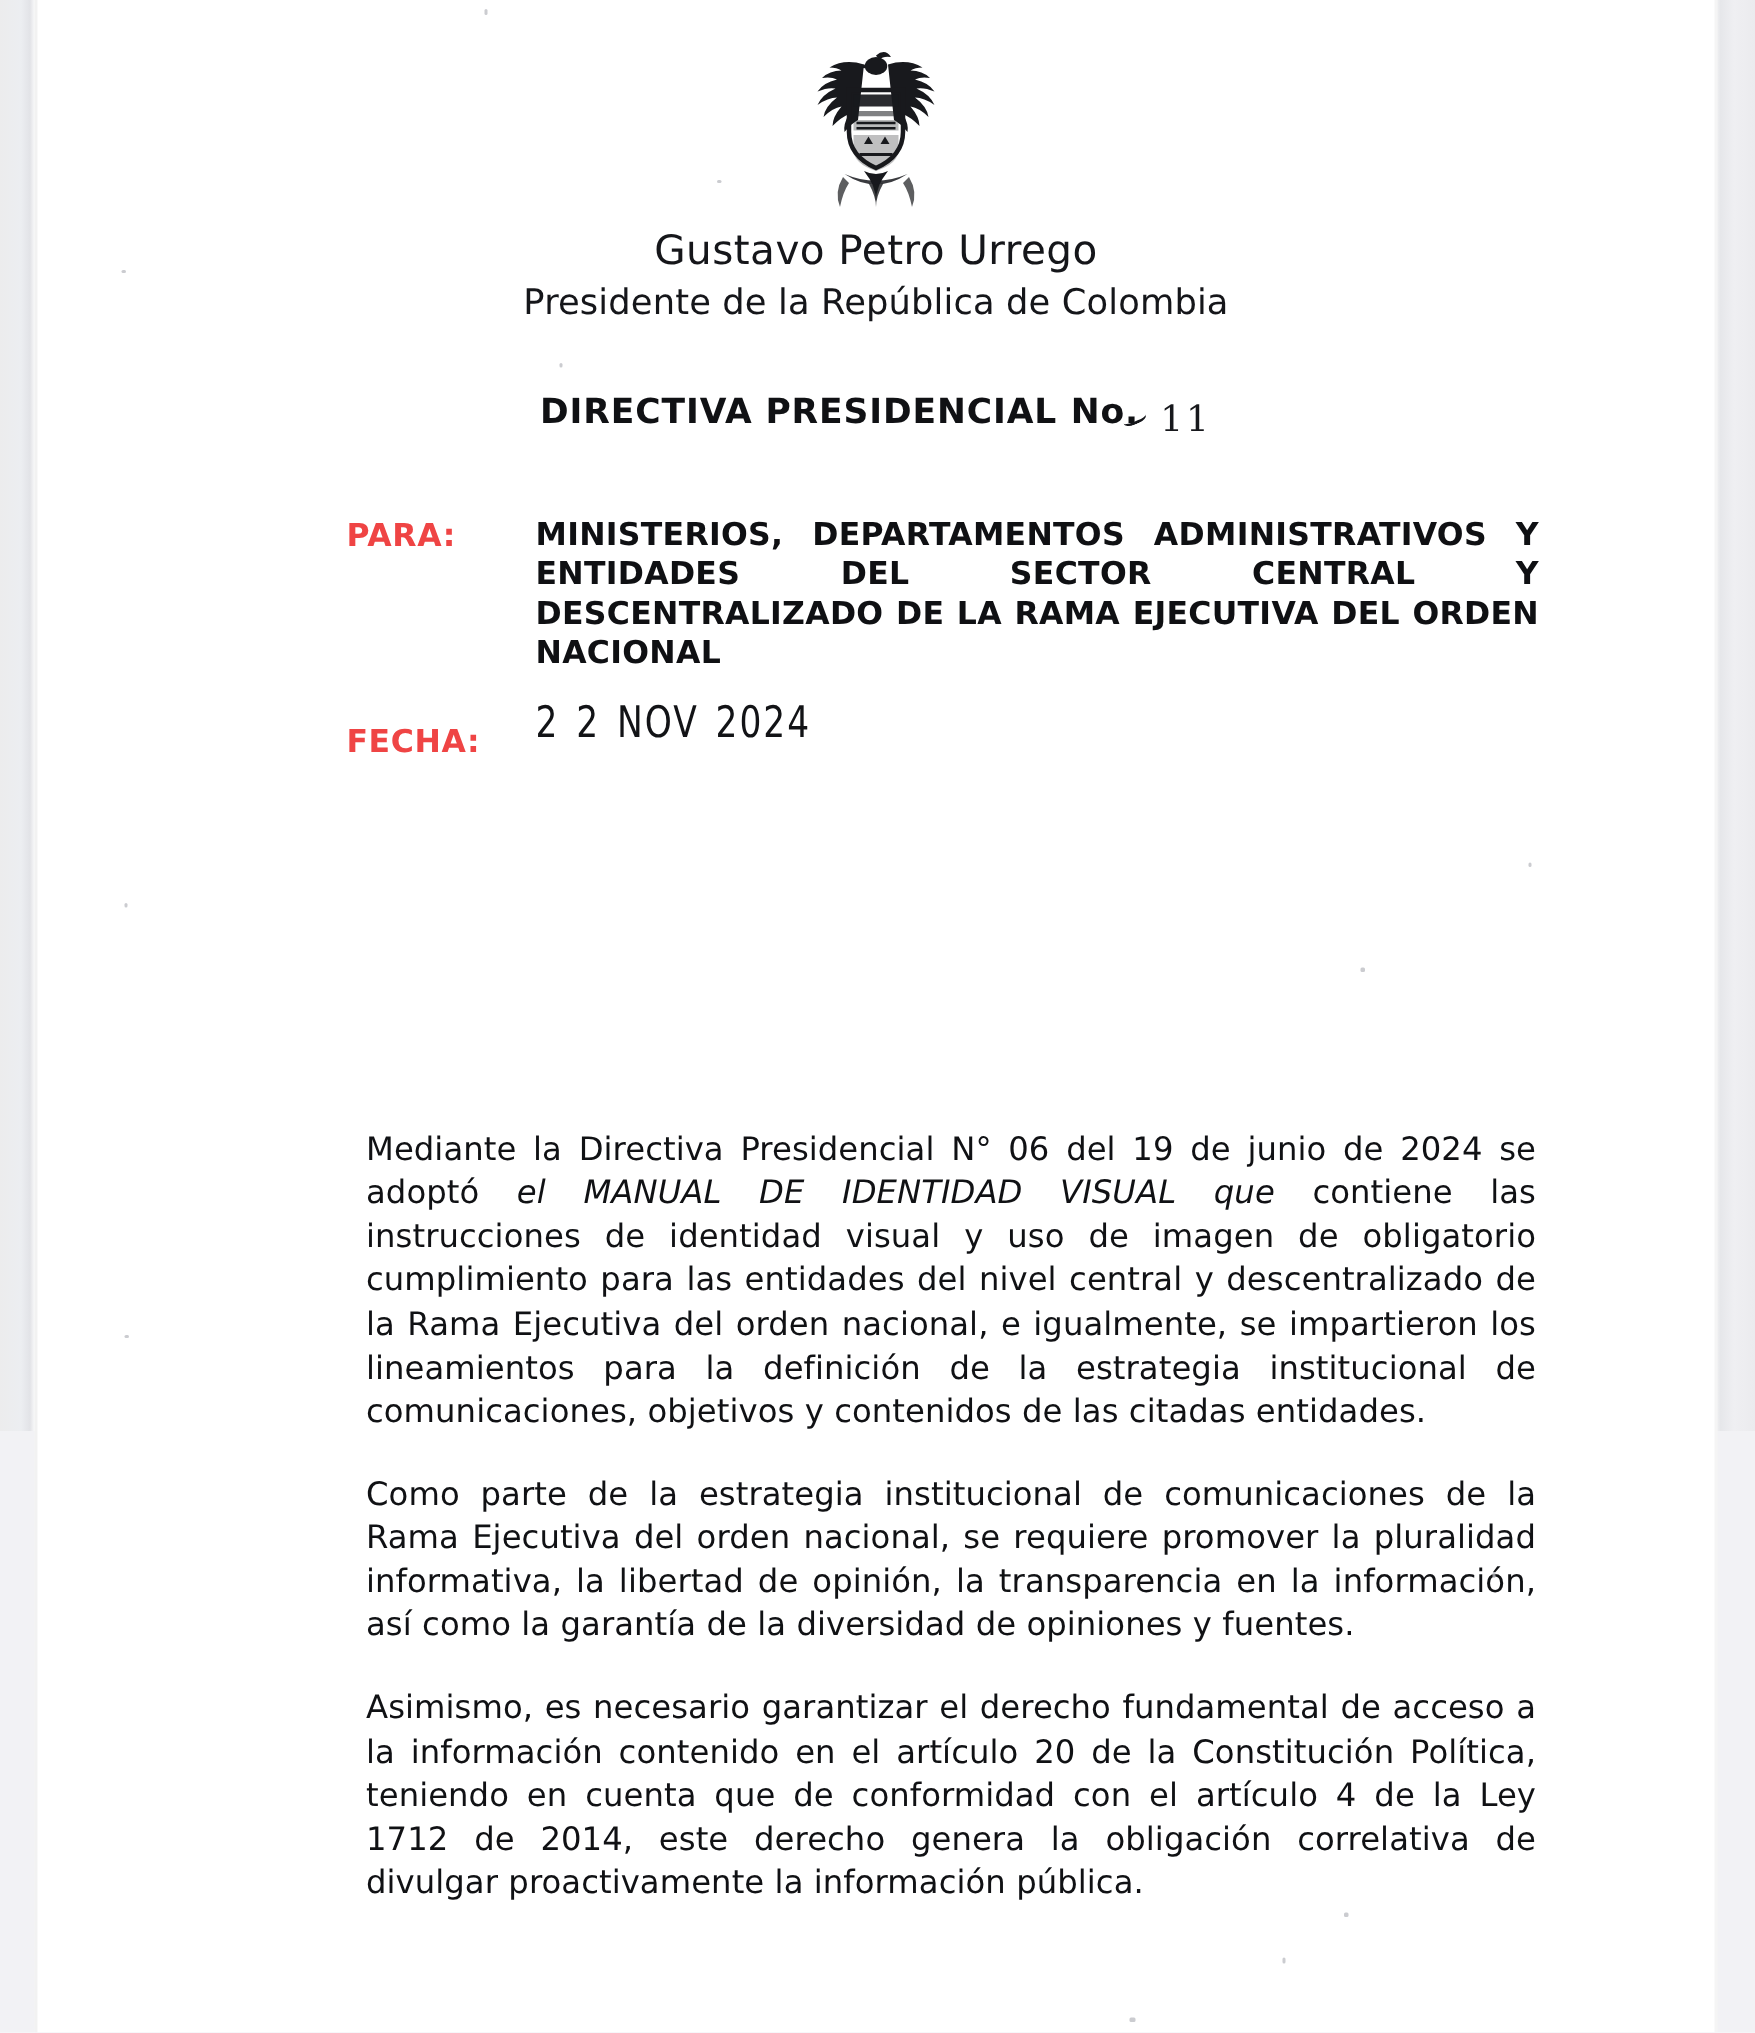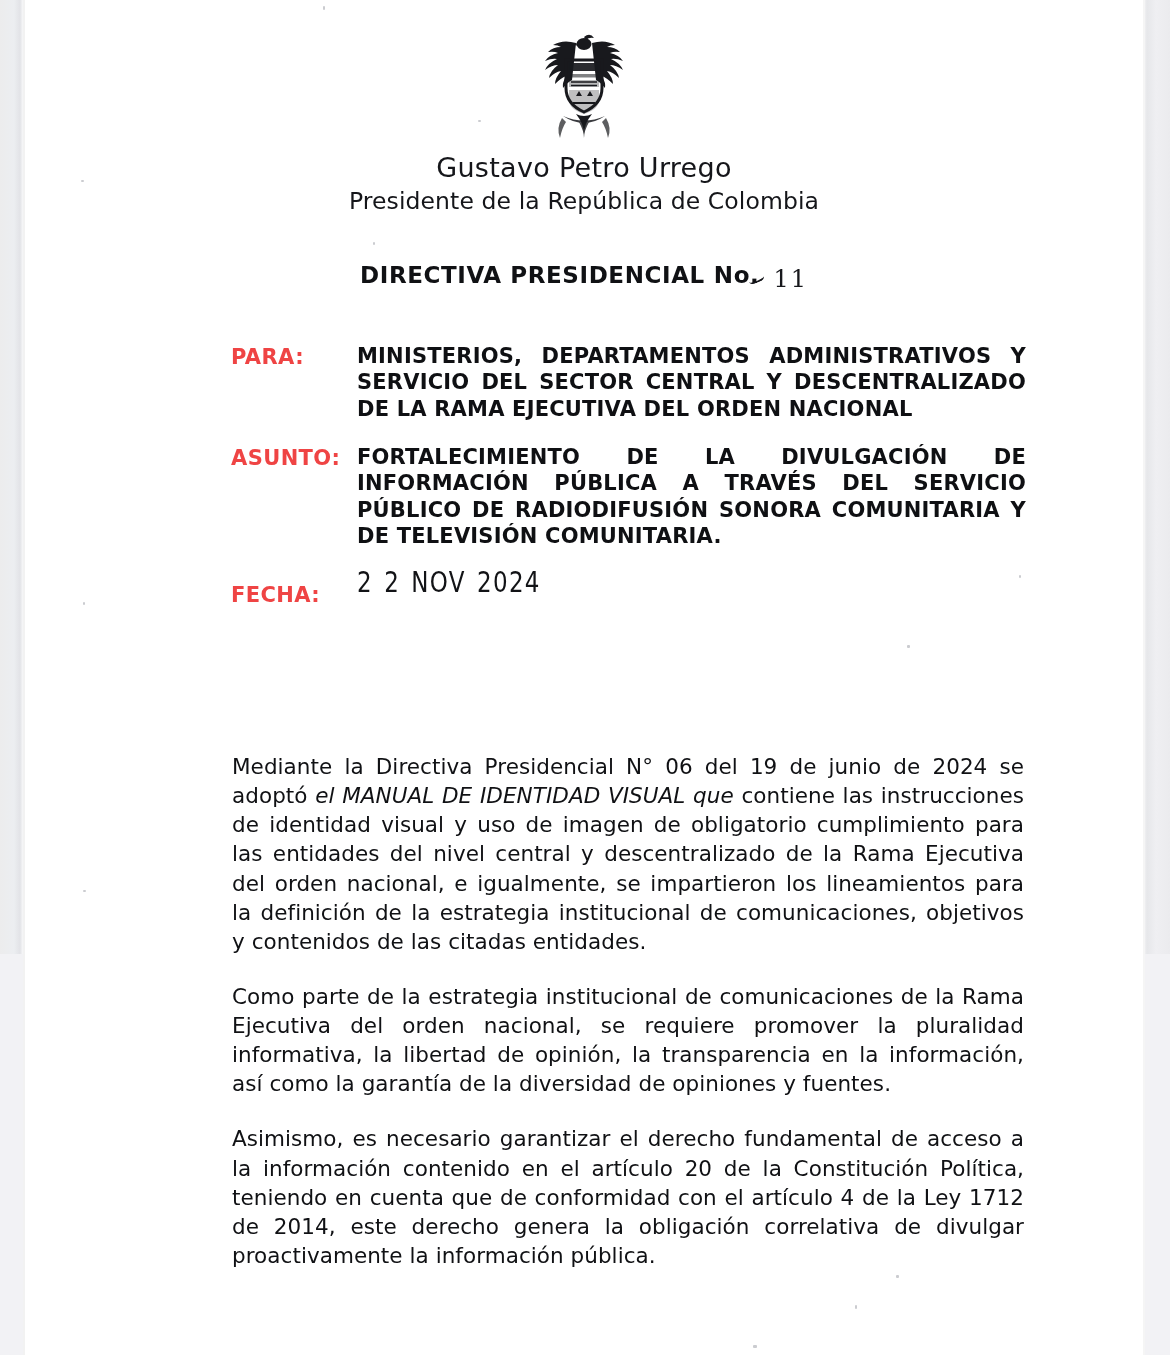--- a/index.html
+++ b/index.html
@@ -182,21 +182,21 @@
     top: 752px;
     width: 796px;
   }
   .para {
     font-size: 21.5px;
     line-height: 1.355;
     color: #101114;
     text-align: justify;
     text-align-last: left;
     -moz-text-align-last: left;
-    margin: 0 0 26px 4px;
+    margin: 0 0 26px 16px;
     letter-spacing: 0.05px;
     word-spacing: 0px;
   }
   .para em {
     font-style: italic;
   }
 
   
   .speck {
     position: absolute;
@@ -257,28 +257,24 @@
     <div class="doc-title">
       <span class="tl">DIRECTIVA PRESIDENCIAL</span>
       <span class="no-label">No.</span>
       <span class="doc-number">11</span>
     </div>
 
     <div class="meta">
 
       <div class="meta-row">
         <div class="meta-label">PARA:</div>
-        <div class="meta-value">MINISTERIOS, DEPARTAMENTOS ADMINISTRATIVOS Y SERVICIO DEL SECTOR CENTRAL Y DESCENTRALIZADO DE LA RAMA EJECUTIVA DEL ORDEN NACIONAL</div>
+        <div class="meta-value">MINISTERIOS, DEPARTAMENTOS ADMINISTRATIVOS Y ENTIDADES DEL SECTOR CENTRAL Y DESCENTRALIZADO DE LA RAMA EJECUTIVA DEL ORDEN NACIONAL</div>
       </div>
 
 
-      <div class="meta-row">
-        <div class="meta-label">ASUNTO:</div>
-        <div class="meta-value">FORTALECIMIENTO DE LA DIVULGACIÓN DE INFORMACIÓN PÚBLICA A TRAVÉS DEL SERVICIO PÚBLICO DE RADIODIFUSIÓN SONORA COMUNITARIA Y DE TELEVISIÓN COMUNITARIA.</div>
-      </div>
 
       <div class="meta-row fecha">
         <div class="meta-label">FECHA:</div>
         <div class="meta-value nojust">
           <span class="date-stamp">2 2 NOV 2024</span>
         </div>
       </div>
 
     </div>
 

